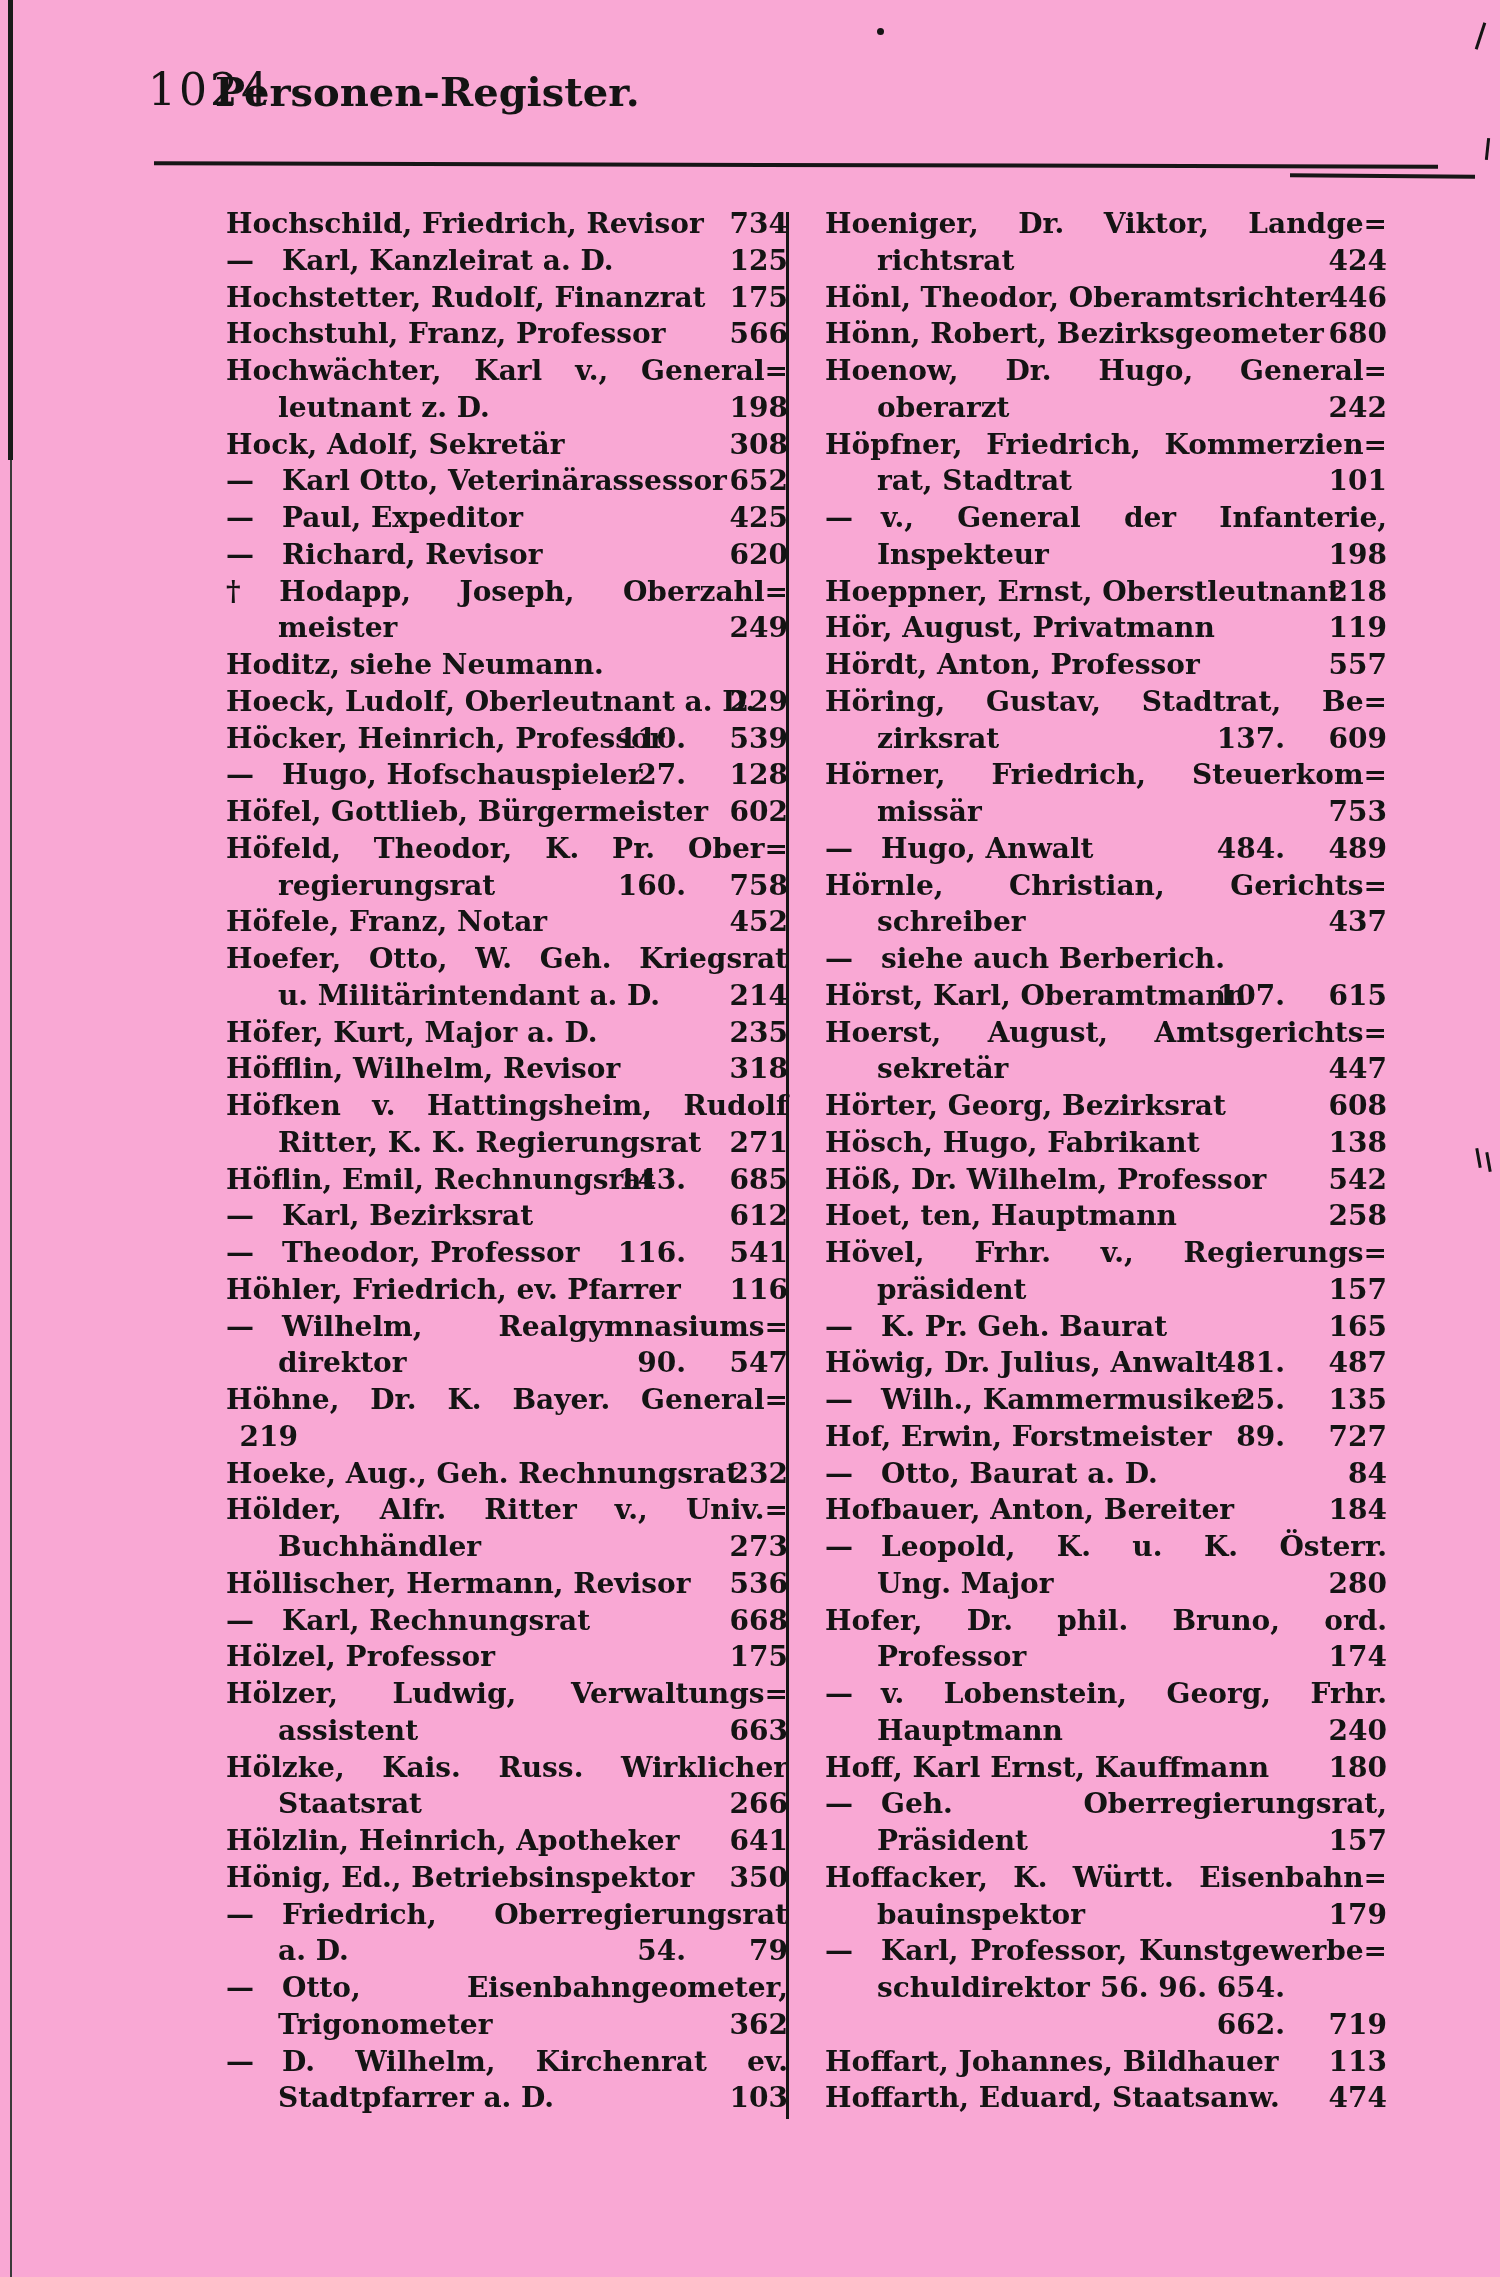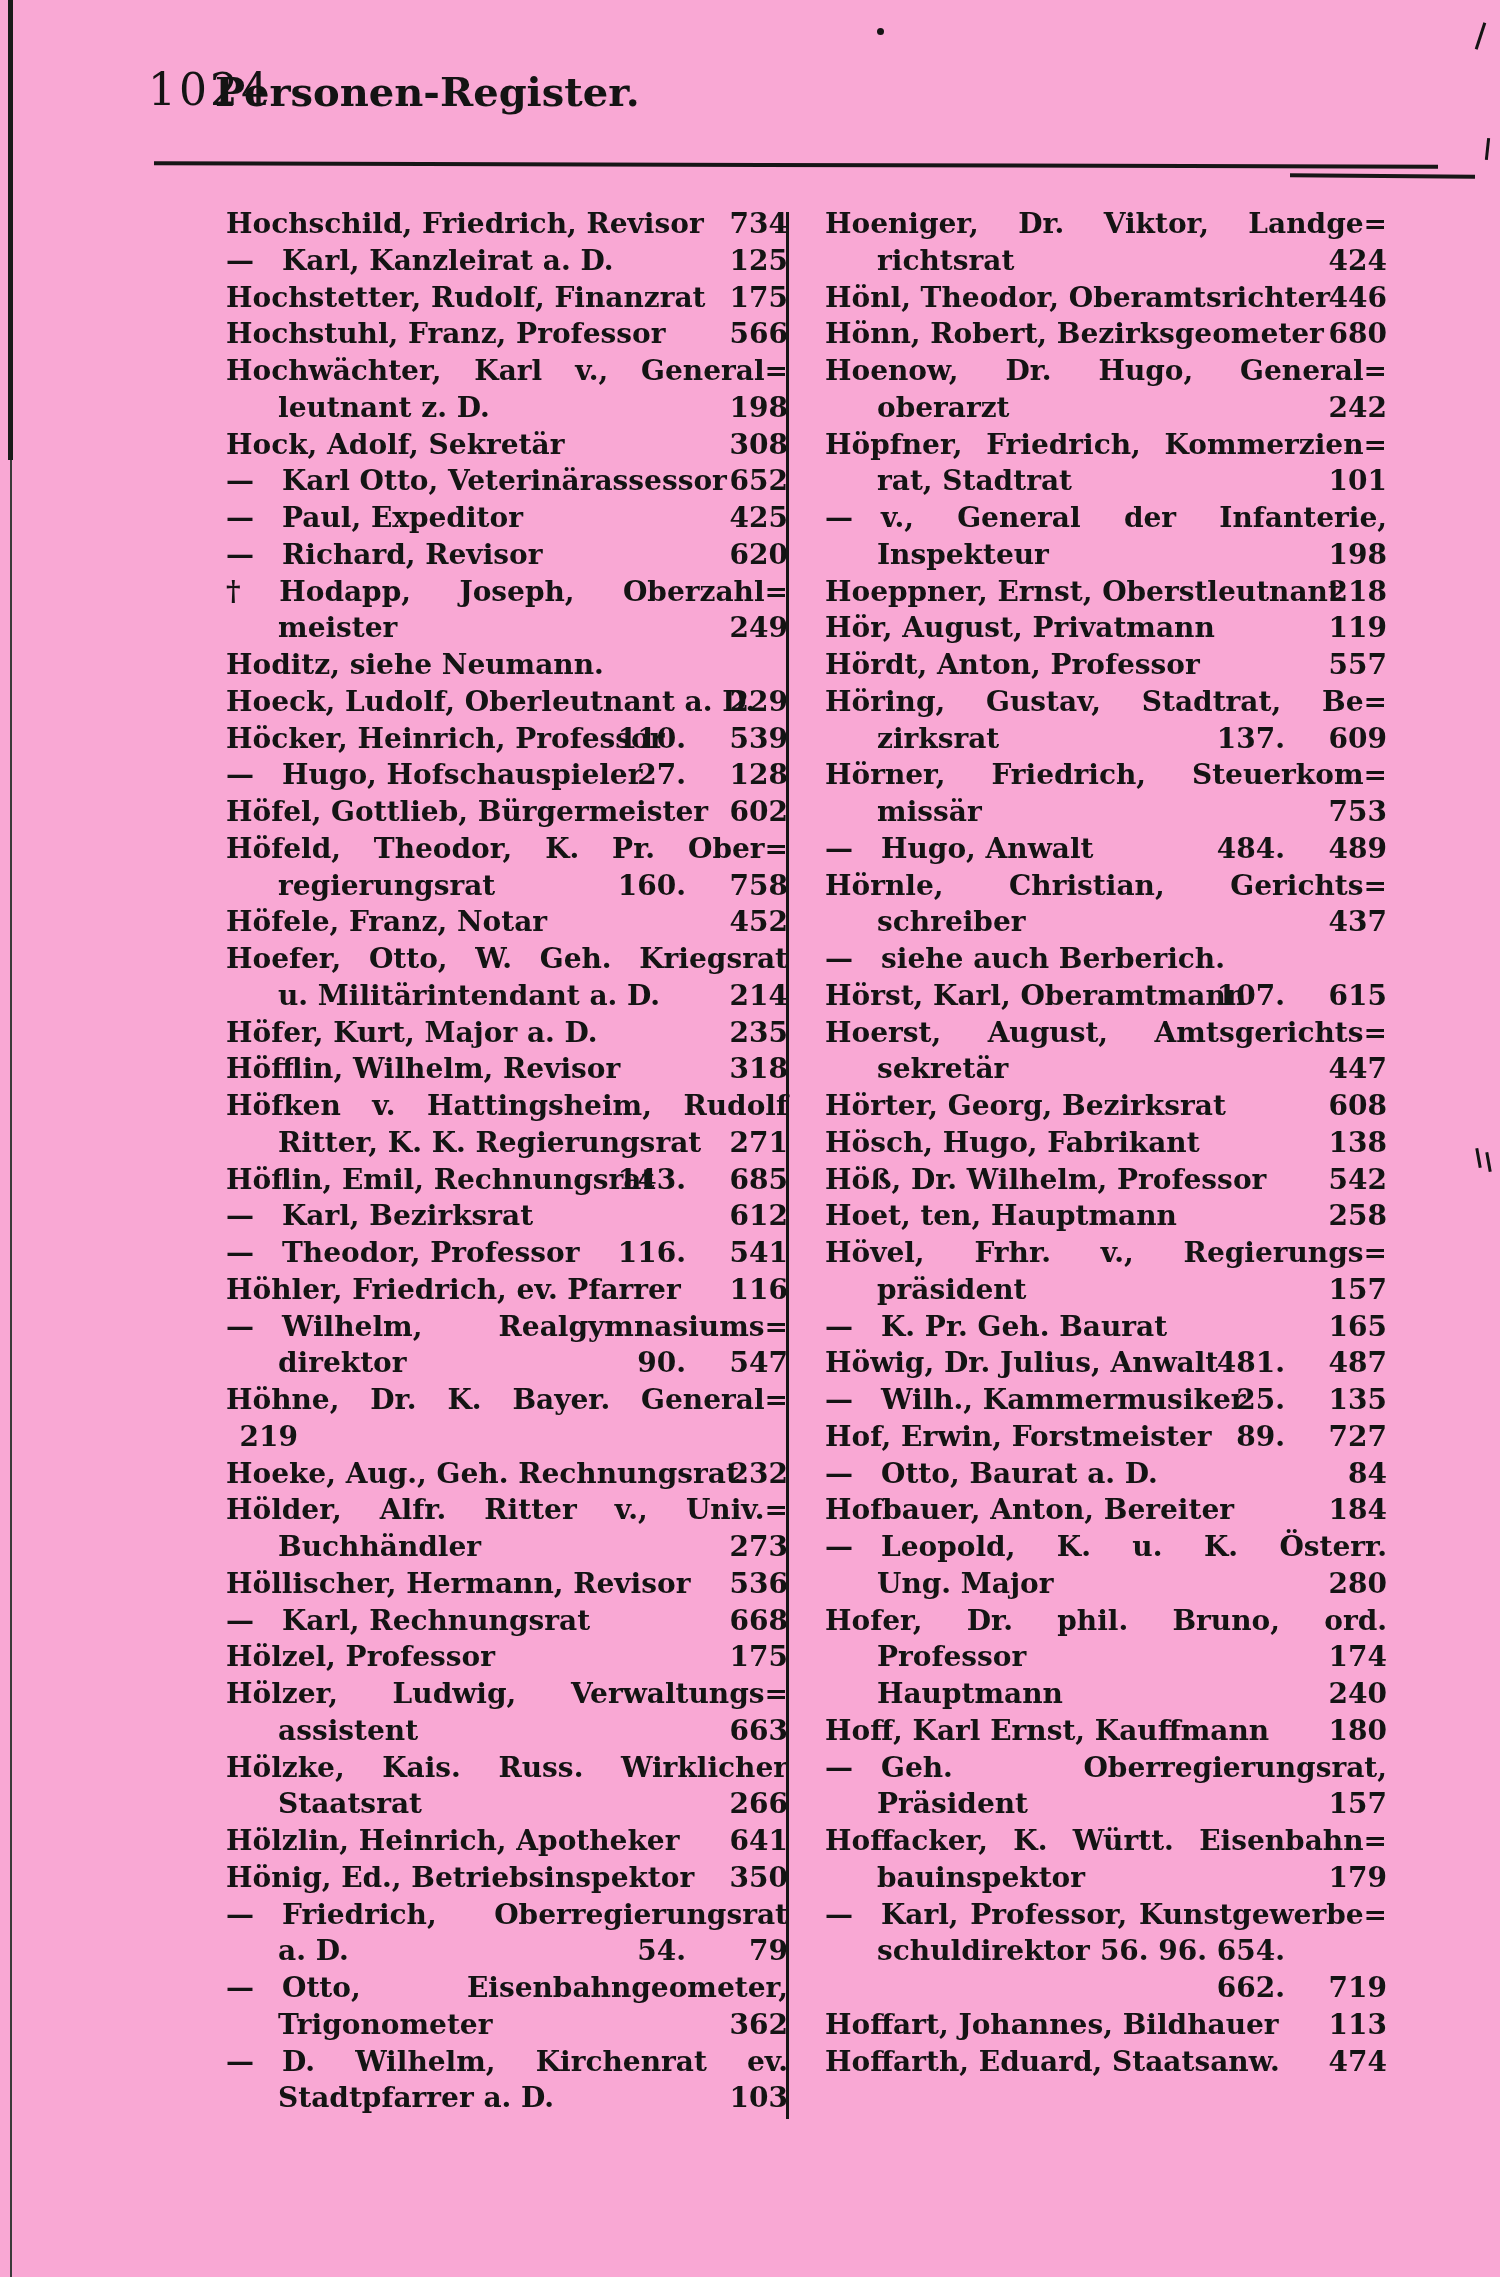--- a/index.html
+++ b/index.html
@@ -414,20 +414,23 @@
         <span class="t">Ung. Major</span>
         <span class="n">280</span>
       </div>
       <div class="line just">
         <span class="t">Hofer, Dr. phil. Bruno, ord.</span>
       </div>
       <div class="line ind">
         <span class="t">Professor</span>
         <span class="n">174</span>
       </div>
+      <div class="line just">
+        <span class="t">— v. Lobenstein, Georg, Frhr.</span>
+      </div>
       <div class="line ind">
         <span class="t">Hauptmann</span>
         <span class="n">240</span>
       </div>
       <div class="line">
         <span class="t">Hoff, Karl Ernst, Kauffmann</span>
         <span class="n">180</span>
       </div>
       <div class="line just">
         <span class="t">— Geh. Oberregierungsrat,</span>

